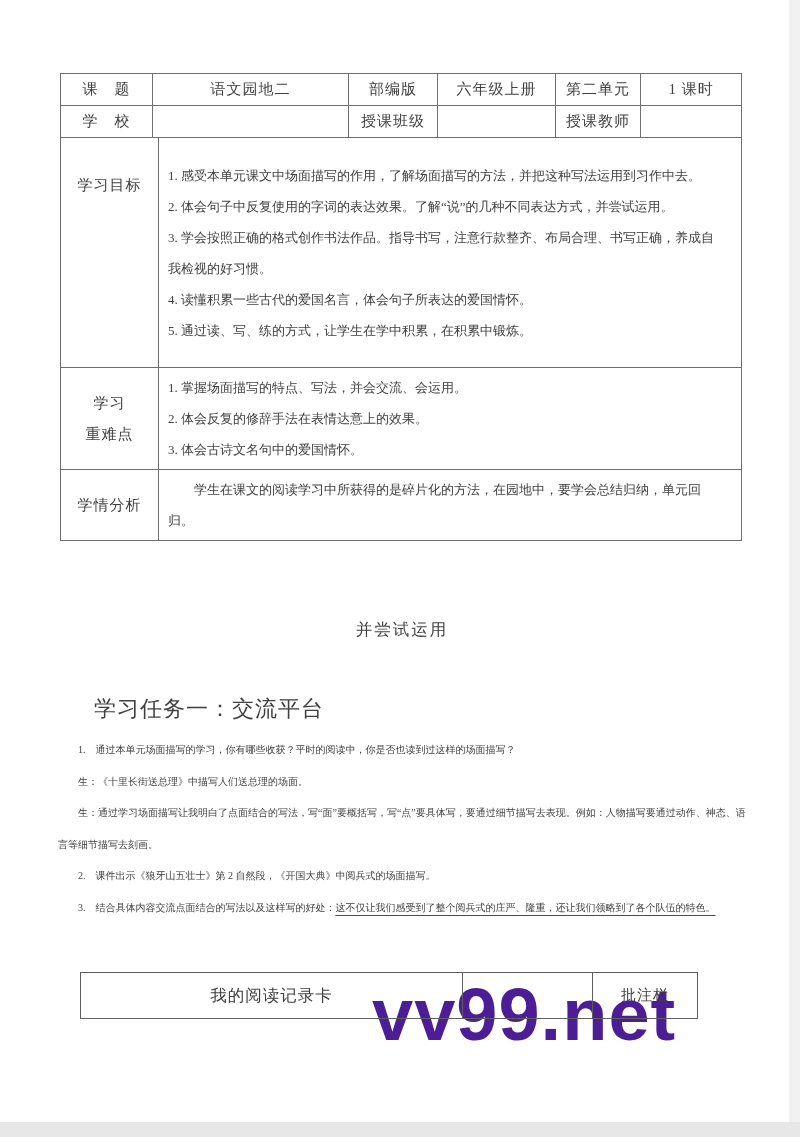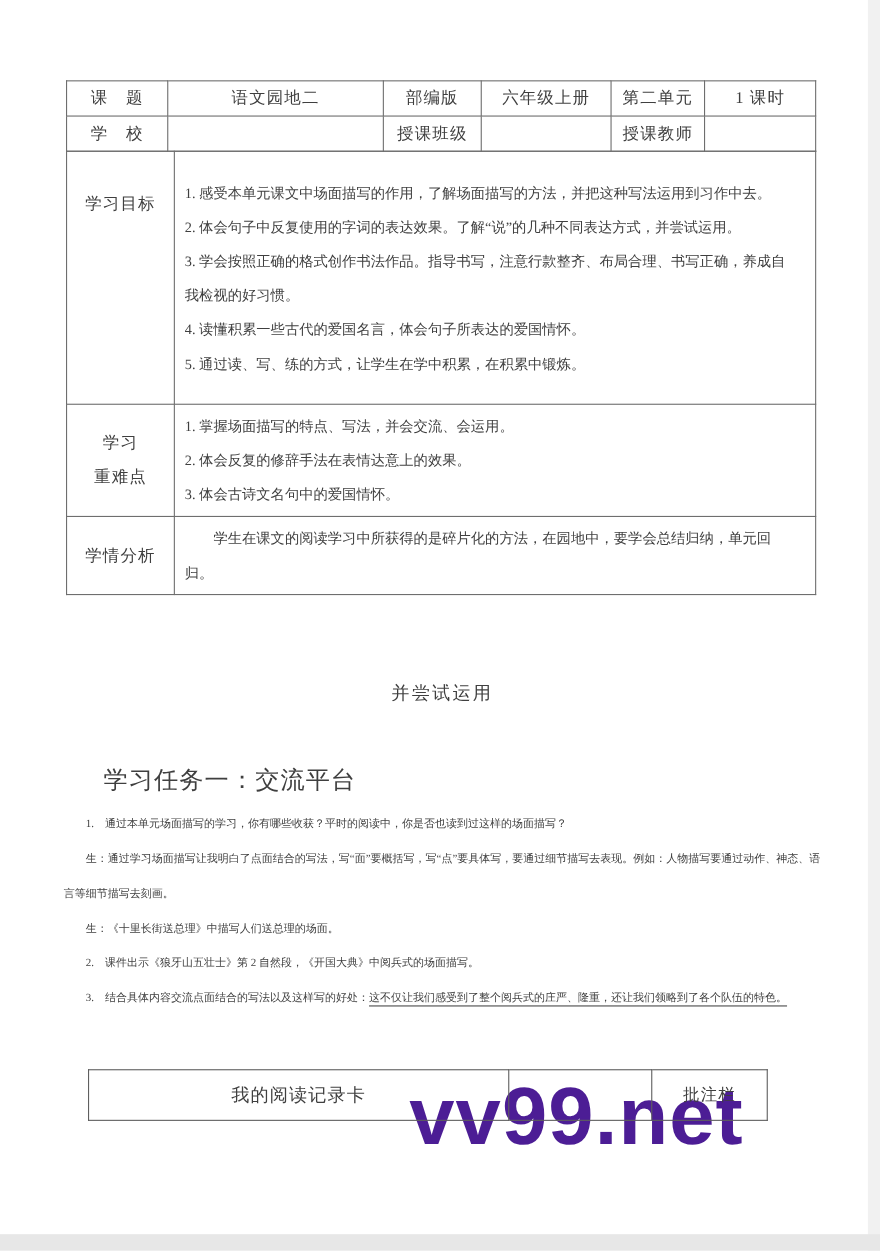--- a/index.html
+++ b/index.html
@@ -159,22 +159,22 @@
       </tr>
     </tbody>
       </table>
   </div>
 
   <div class="process-block">
     <div class="process-title">并尝试运用</div>
     <div class="task-heading">学习任务一：交流平台</div>
     <div class="paras">
       <p class="para">1.　通过本单元场面描写的学习，你有哪些收获？平时的阅读中，你是否也读到过这样的场面描写？</p>
+      <p class="para">生：《十里长街送总理》中描写人们送总理的场面。</p>
       <p class="para">生：通过学习场面描写让我明白了点面结合的写法，写“面”要概括写，写“点”要具体写，要通过细节描写去表现。例如：人物描写要通过动作、神态、语言等细节描写去刻画。</p>
-      <p class="para">生：《十里长街送总理》中描写人们送总理的场面。</p>
       <p class="para">2.　课件出示《狼牙山五壮士》第 2 自然段，《开国大典》中阅兵式的场面描写。</p>
       <p class="para"><span>3.　结合具体内容交流点面结合的写法以及这样写的好处：</span><span class="u">这不仅让我们感受到了整个阅兵式的庄严、隆重，还让我们领略到了各个队伍的特色。</span></p>
     </div>
   </div>
 
   <table class="t-bottom">
     <colgroup>
       <col style="width:382px">
         <col style="width:130px">
         <col style="width:105px">

